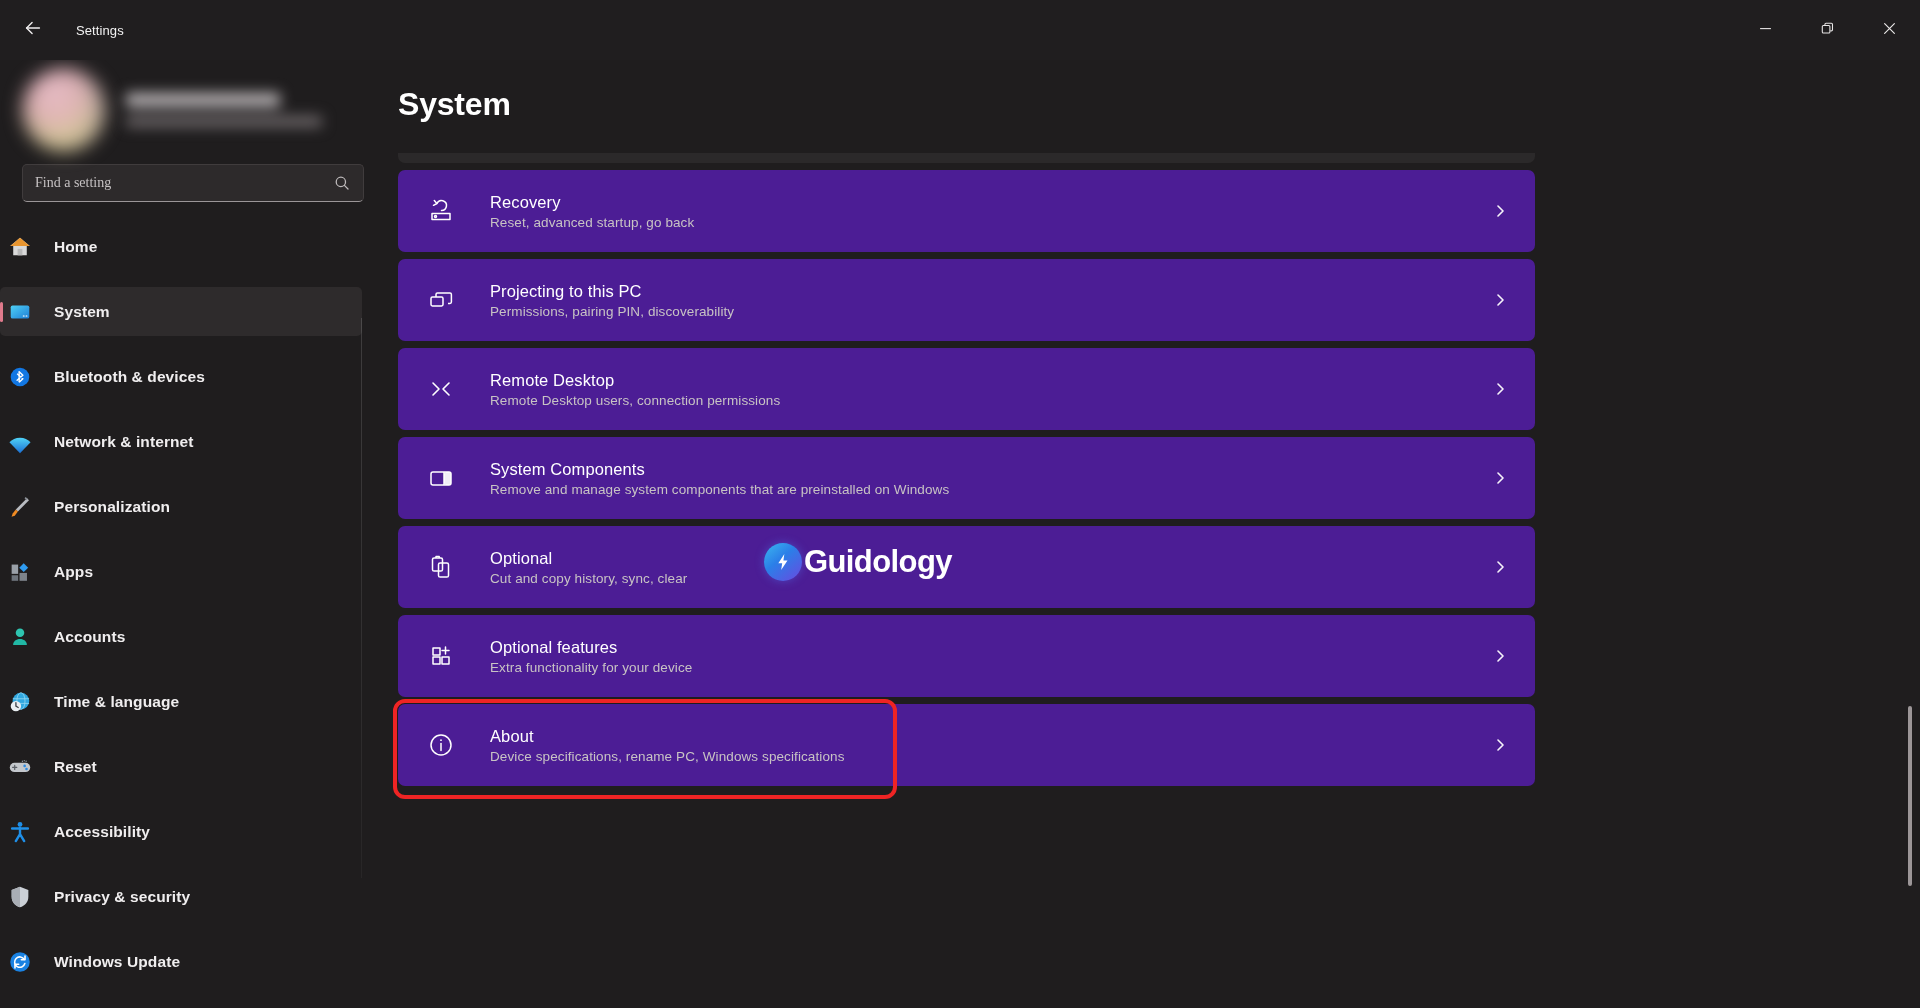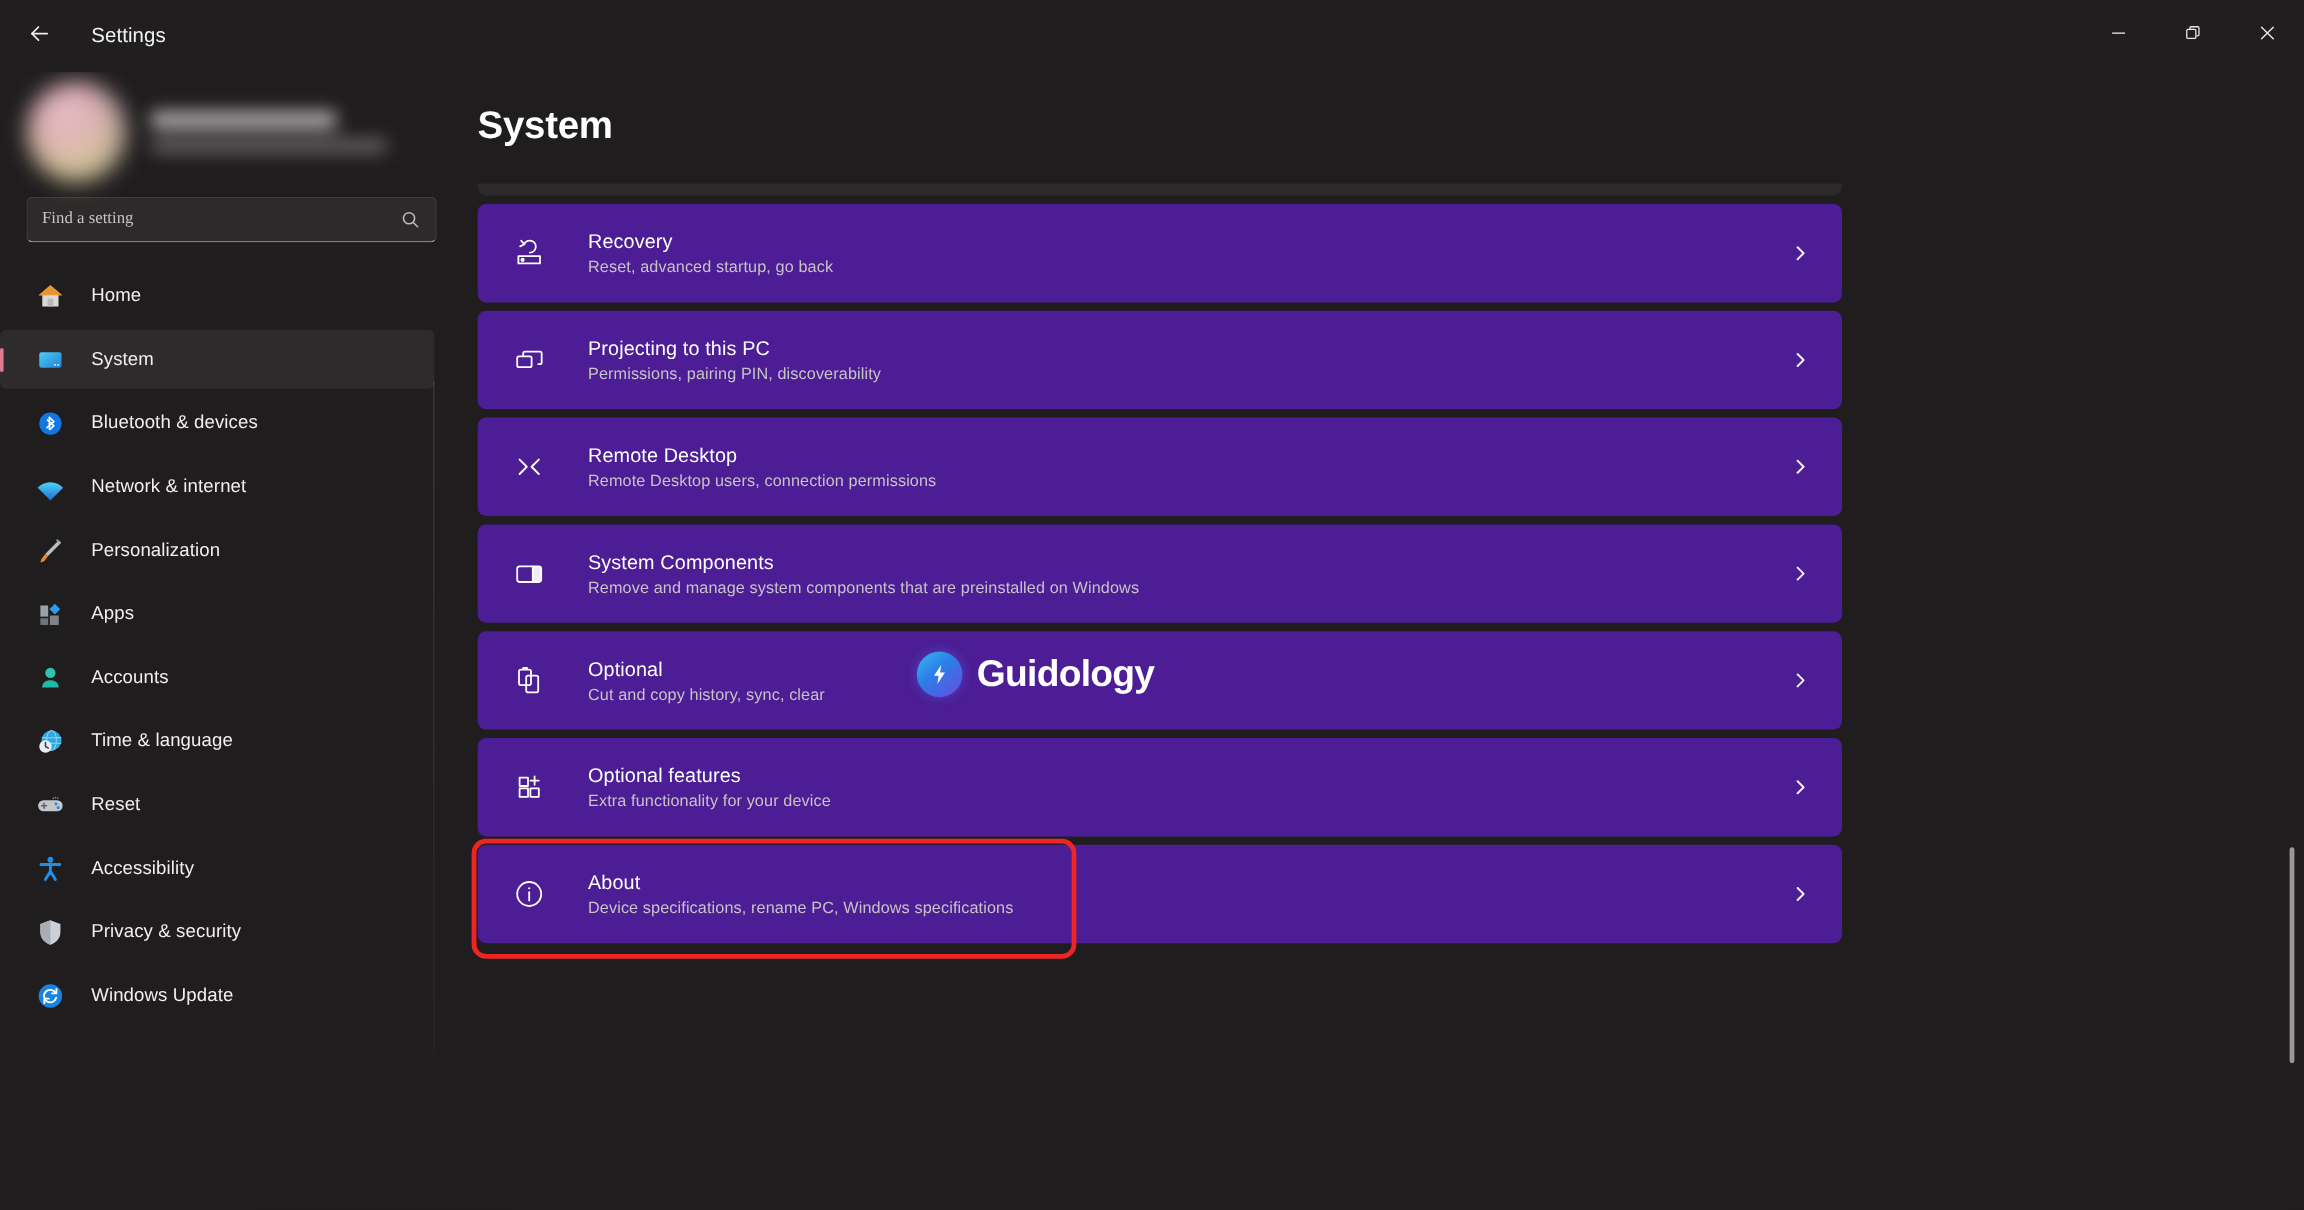--- a/index.html
+++ b/index.html
@@ -31,21 +31,21 @@
   .back-btn {
     width:42px; height:42px;
     margin-left:12px;
     display:flex; align-items:center; justify-content:center;
     border-radius:5px;
     cursor:pointer;
   }
   .back-btn svg { width:22px; height:22px; }
   .app-title {
     margin-left:22px;
-    font-size:17px;
+    font-size:13px;
     font-weight:400;
     color:#f2f2f2;
     letter-spacing:.1px;
   }
   .win-controls {
     margin-left:auto;
     display:flex;
     height:60px;
   }
   .win-btn {
@@ -114,24 +114,24 @@
   }
   .searchbox input::placeholder { color:#c6c2c3; opacity:1; }
   .search-ico { width:18px; height:18px; flex:0 0 18px; opacity:.85; }
 
   .navlist { margin-top:20px; padding-right:26px; }
   .navitem {
     position:relative;
     height:49px;
     display:flex;
     align-items:center;
-    padding-left:22px;
     border-radius:5px;
     cursor:pointer;
-    margin-bottom:4px;
+    margin-bottom:16px;
+    font-weight:bold;
   }
   .navitem.active { background:#2e2b2c; }
   .navitem.active::before {
     content:"";
     position:absolute;
     left:0; top:50%;
     transform:translateY(-50%);
     width:3px; height:20px;
     background:#e07a8c;
     border-radius:2px;
@@ -221,21 +221,21 @@
     border-radius:12px;
     pointer-events:none;
   }
 
   
   .watermark {
     position:absolute;
     left:366px; top:17px;
     display:flex;
     align-items:center;
-    gap:12px;
+    gap:2px;
     pointer-events:none;
     z-index:5;
   }
   .wm-badge {
     width:38px; height:38px;
     border-radius:50%;
     background:linear-gradient(140deg,#3bb8f0 0%,#2b7fe8 42%,#6a49e0 100%);
     display:flex; align-items:center; justify-content:center;
     box-shadow:0 0 10px rgba(80,120,240,.45);
   }

